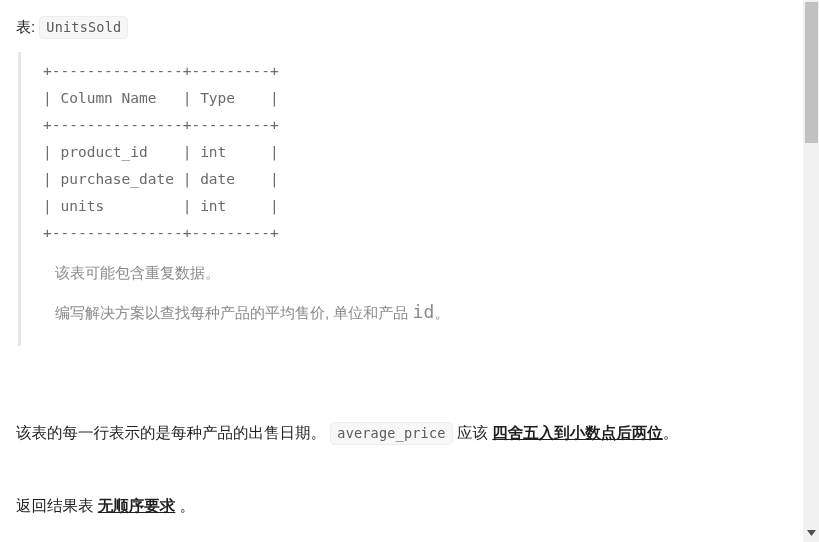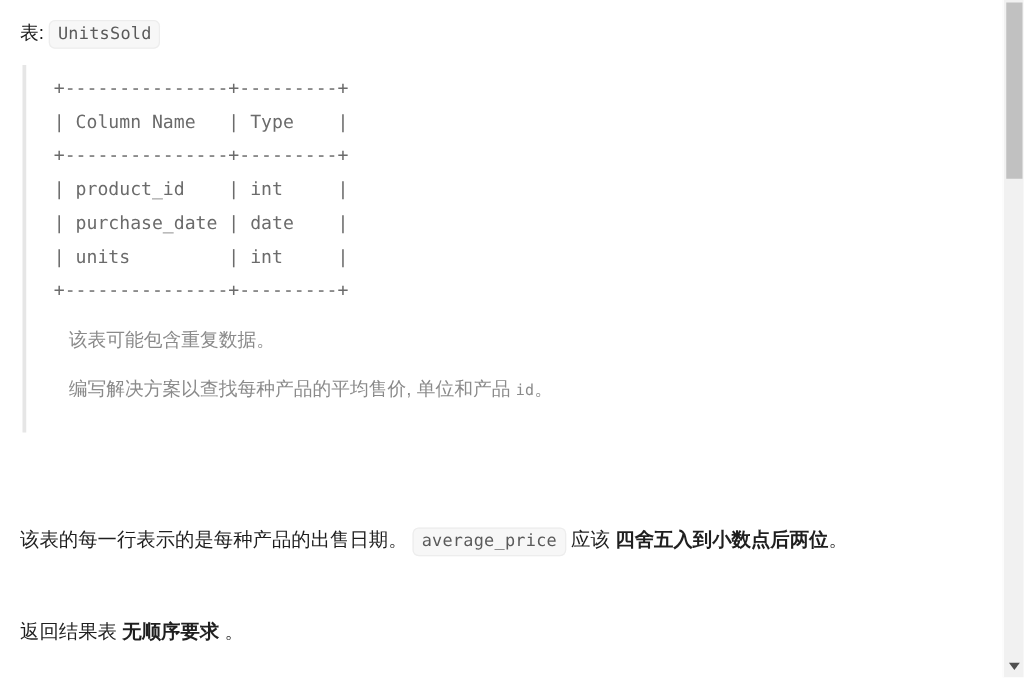--- a/index.html
+++ b/index.html
@@ -72,34 +72,34 @@
     line-height: 27px;
     color: #8a8a8a;
     margin: 12px;
     white-space: pre;
   }
   .quote-note code.inline {
     background: transparent;
     border: none;
     padding: 0;
     color: #8a8a8a;
-    font-size: 12px;
+    font-size: 18px;
   }
 
   
   .para {
     font-size: 15.5px;
     line-height: 29px;
     color: #1f1f1f;
     margin: 0;
     padding: 0;
   }
   .p-gap-big  { margin-top: 72px; }
   .p-gap-mid  { margin-top: 43px; }
-  .b { font-weight: bold; }
+  .b { font-weight: bold; text-decoration: underline; }
 
   
   #scrollbar {
     position: absolute;
     right: 0;
     top: 0;
     width: 17px;
     height: 542px;
     background: #f1f1f1;
     border-left: 1px solid #ffffff;

